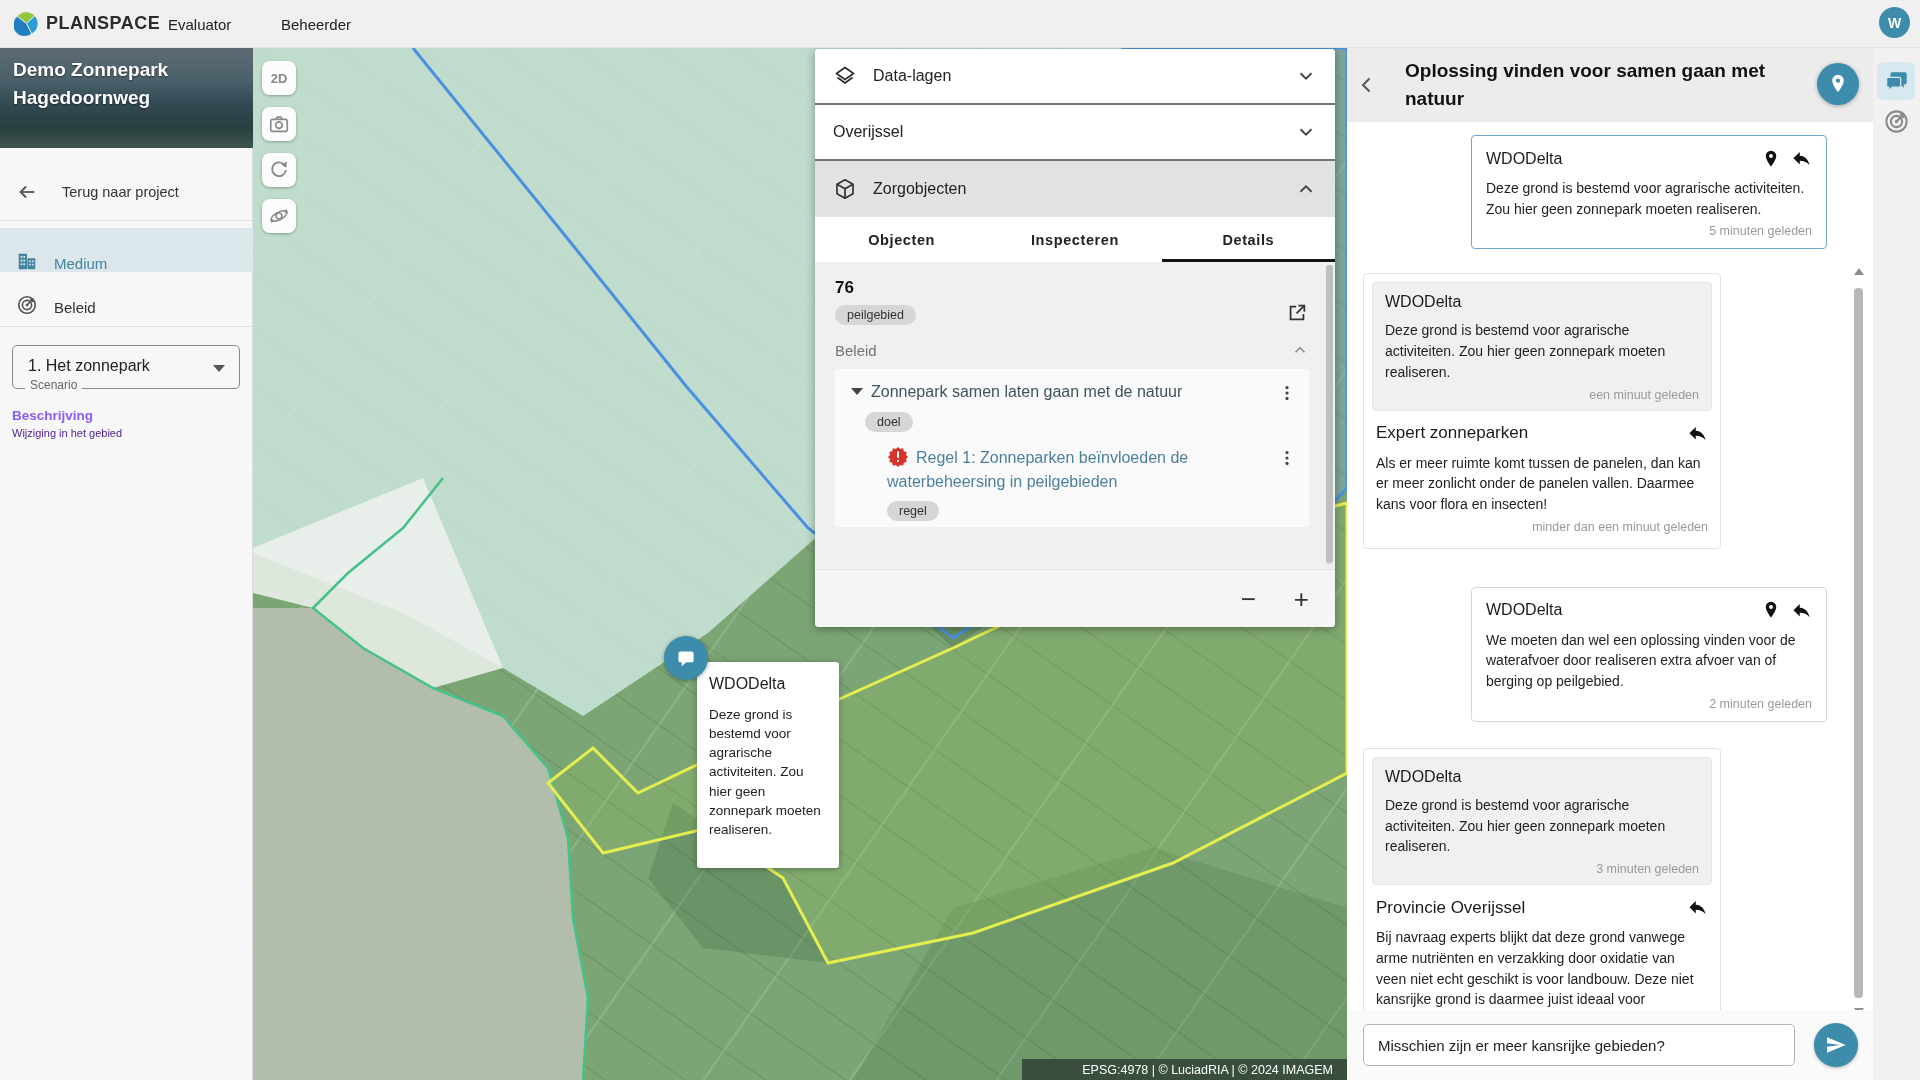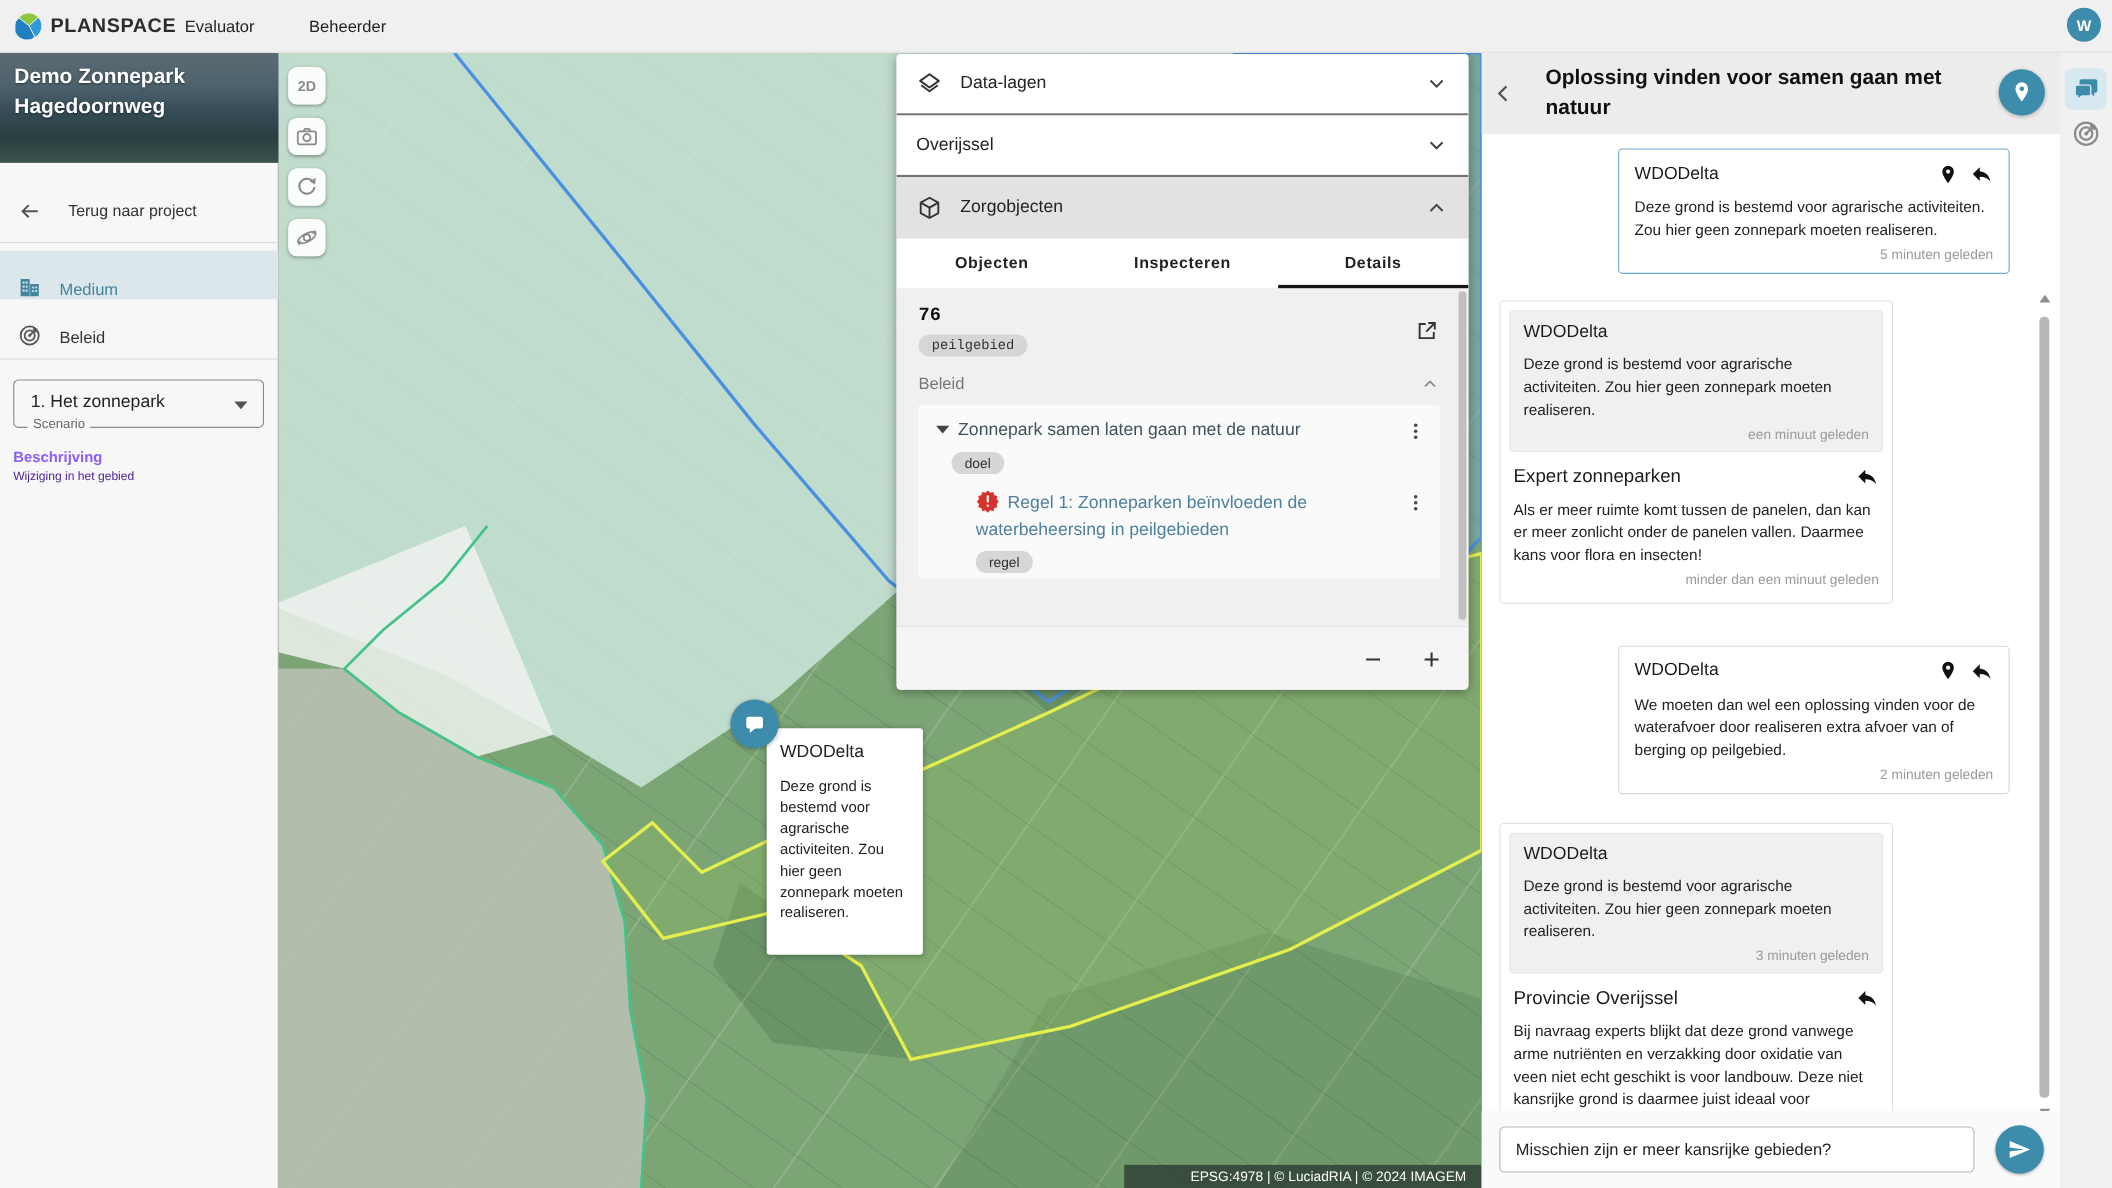--- a/index.html
+++ b/index.html
@@ -47,21 +47,21 @@
   
   .cpanel { position:absolute; left:815px; top:49px; width:520px; height:578px; background:#fff; border-radius:4px; box-shadow:0 2px 10px rgba(0,0,0,.35); z-index:20; overflow:hidden; }
   .acc-row { position:relative; width:100%; height:56px; display:flex; align-items:center; padding:0 18px; gap:16px; cursor:pointer; border-bottom:2px solid #737373; background:#fff; }
   .acc-row .acc-label { font-size:16px; color:#222; }
   .acc-row .spacer { flex:1; }
   .acc-zorg { background:#e2e2e2; border-bottom:none; }
   .tabs { position:relative; width:100%; height:46px; display:flex; border-bottom:1px solid #eee; background:#fff; }
   .tab { flex:1; display:flex; align-items:center; justify-content:center; font-size:14.5px; font-weight:bold; letter-spacing:.6px; color:#222; cursor:pointer; }
   .tab-underline { position:absolute; left:66.66%; bottom:0; width:33.34%; height:3px; background:#141414; }
   .details { position:relative; width:100%; height:306px; background:#f0f0f0; padding:15px 26px 0 20px; }
-  .details-head { display:flex; justify-content:space-between; align-items:center;font-family:Liberation Mono, monospace; }
+  .details-head { display:flex; justify-content:space-between; align-items:flex-end; }
   .obj-id { font-size:17px; font-weight:bold; color:#111; }
   .chip { display:inline-block; background:#d6d6d6; color:#333; border-radius:12px; padding:3px 12px; font-size:12.5px; margin-top:7px; }
   .beleid-row { display:flex; justify-content:space-between; align-items:center; margin-top:16px; color:#757575; font-size:15px; }
   .tree-card { margin-top:10px; background:#fafafa; border-radius:3px; padding:12px 10px 12px 14px; height:158px; }
   .tree-row { display:flex; align-items:flex-start; }
   .tree-expander { width:0; height:0; border-left:6px solid transparent; border-right:6px solid transparent; border-top:7px solid #444; margin:7px 8px 0 2px; flex:none; }
   .goal-title { font-size:16px; color:#40535c; flex:1; line-height:1.35; }
   .rule-wrap { margin-left:38px; margin-top:14px; }
   .rule-line { display:flex; align-items:flex-start; }
   .rule-title { font-size:16px; color:#4d7f9e; line-height:1.5; flex:1; }

